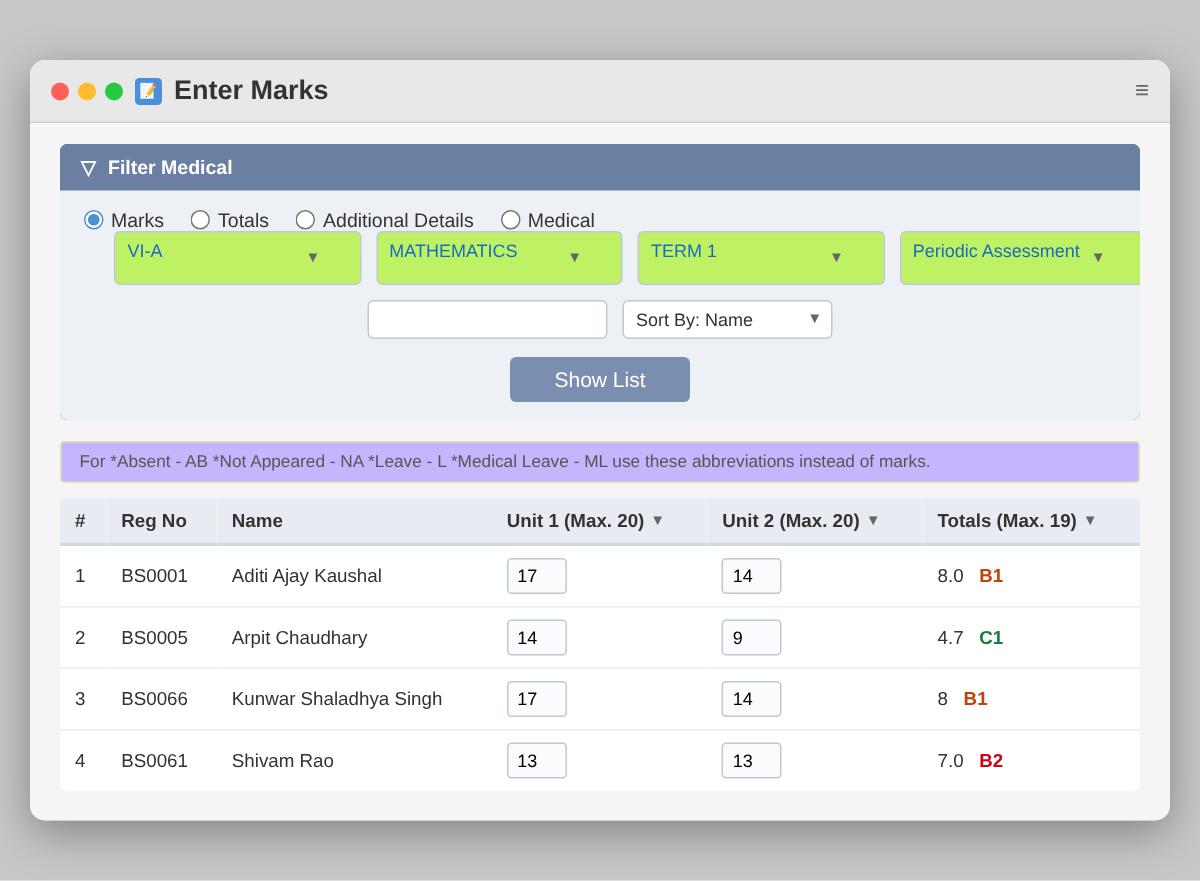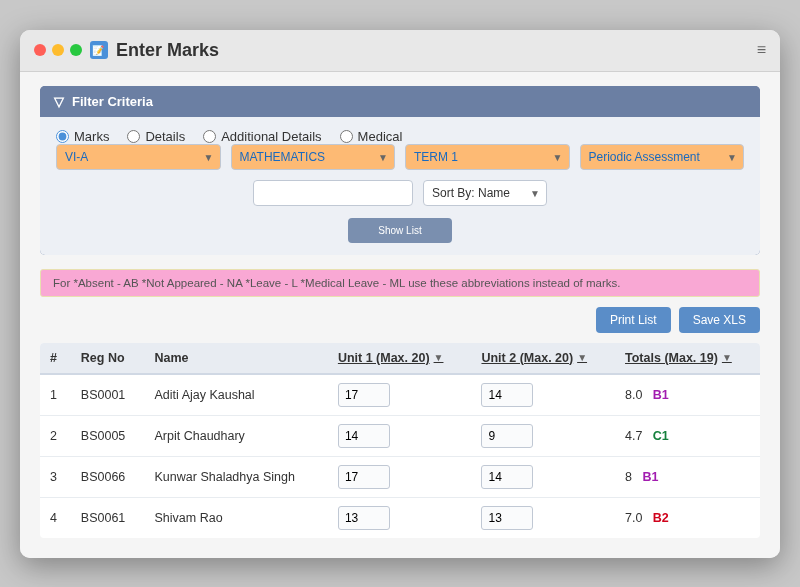--- a/index.html
+++ b/index.html
@@ -111,30 +111,31 @@
       display: flex;
       gap: 10px;
       margin-bottom: 10px;
     }
     .dropdown-wrap {
       position: relative;
       flex: 1;
     }
     .dropdown-wrap select {
       width: 100%;
-      padding: 5px 24px 5px 8px;
+      padding: 5px 24px 15px 8px;
       border: 1px solid #c0c8d4;
       border-radius: 4px;
-      background: #fdba74;
+      background: #bef264;
       appearance: none;
       font-size: 12px;
       color: #1a6abf;
       font-weight: 500;
       cursor: pointer;
       outline: none;
+      margin-left: 20px;
     }
     .dropdown-wrap select option { color: #333; }
     .dropdown-arrow {
       position: absolute;
       right: 7px;
       top: 50%;
       transform: translateY(-50%);
       pointer-events: none;
       color: #666;
       font-size: 10px;
@@ -161,35 +162,35 @@
     .sort-dropdown-wrap select {
       padding: 5px 24px 5px 8px;
       border: 1px solid #c0c8d4;
       border-radius: 4px;
       background: white;
       appearance: none;
       font-size: 12px;
       color: #333;
       cursor: pointer;
       outline: none;
-      width: 124px;
+      width: 140px;
     }
     .show-list-btn {
       display: block;
       margin: 0 auto;
       padding: 7px 30px;
       background: #7a8faf;
       color: white;
       border: none;
       border-radius: 4px;
-      font-size: 10px;
+      font-size: 14px;
       cursor: pointer;
     }
     .info-bar {
-      background: #f9a8d4;
+      background: #c4b5fd;
       border: 1px solid #e8e0b0;
       padding: 7px 12px;
       font-size: 11.5px;
       color: #555;
       border-radius: 3px;
       margin-bottom: 10px;
     }
     .action-row {
       display: flex;
       justify-content: flex-end;
@@ -222,40 +223,39 @@
       padding: 8px 10px;
       text-align: left;
       font-weight: 600;
       color: #333;
       white-space: nowrap;
     }
     table thead th .col-with-arrow {
       display: flex;
       align-items: center;
       gap: 4px;
-      text-decoration: underline;
     }
     table tbody tr {
       border-bottom: 1px solid #e8ecf0;
     }
     table tbody tr:last-child { border-bottom: none; }
     table tbody td {
       padding: 8px 10px;
       color: #333;
     }
     .marks-input {
-      width: 52px;
+      width: 40px;
       padding: 4px 6px;
       border: 1px solid #c0c8d4;
       border-radius: 3px;
       font-size: 12px;
       background: #fafbfc;
       outline: none;
     }
-    .grade-b1 { color: #a21caf; font-weight: 700; }
+    .grade-b1 { color: #c2410c; font-weight: 700; }
     .grade-c1 { color: #15803d; font-weight: 700; }
     .grade-b2 { color: #d0021b; font-weight: 700; }
     .col-arrow { font-size: 10px; color: #666; }
   </style>
 </head>
 <body>
 
 <div class="window">
 
   <div class="titlebar">
@@ -269,32 +269,32 @@
       <span class="window-title">Enter Marks</span>
     </div>
     <span class="hamburger-icon">≡</span>
   </div>
 
   <div class="content">
 
     <div class="filter-section">
       <div class="filter-header">
         <span>▽</span>
-        <span>Filter Criteria</span>
+        <span>Filter Medical</span>
       </div>
       <div class="filter-body">
 
         <div class="radio-group">
           <label class="radio-item">
             <input type="radio" name="filter_type" checked="" style="">
             <span>Marks</span>
           </label>
           <label class="radio-item">
             <input type="radio" name="filter_type" style="">
-            <span>Details</span>
+            <span>Totals</span>
           </label>
           <label class="radio-item">
             <input type="radio" name="filter_type" style="">
             <span>Additional Details</span>
           </label>
           <label class="radio-item">
             <input type="radio" name="filter_type" style="">
             <span>Medical</span>
           </label>
         </div>
@@ -344,24 +344,20 @@
             <span class="dropdown-arrow">▼</span>
           </div>
         </div>
 
         <button class="show-list-btn">Show List</button>
       </div>
     </div>
 
     <div class="info-bar">For *Absent - AB *Not Appeared - NA *Leave - L *Medical Leave - ML use these abbreviations instead of marks.</div>
 
-    <div class="action-row">
-      <button class="action-btn btn-print">Print List</button>
-      <button class="action-btn btn-xls">Save XLS</button>
-    </div>
 
     <table>
       <thead>
         <tr>
           <th>#</th>
           <th>Reg No</th>
           <th>Name</th>
           <th>
             <div class="col-with-arrow">
               <span>Unit 1 (Max. 20)</span>

